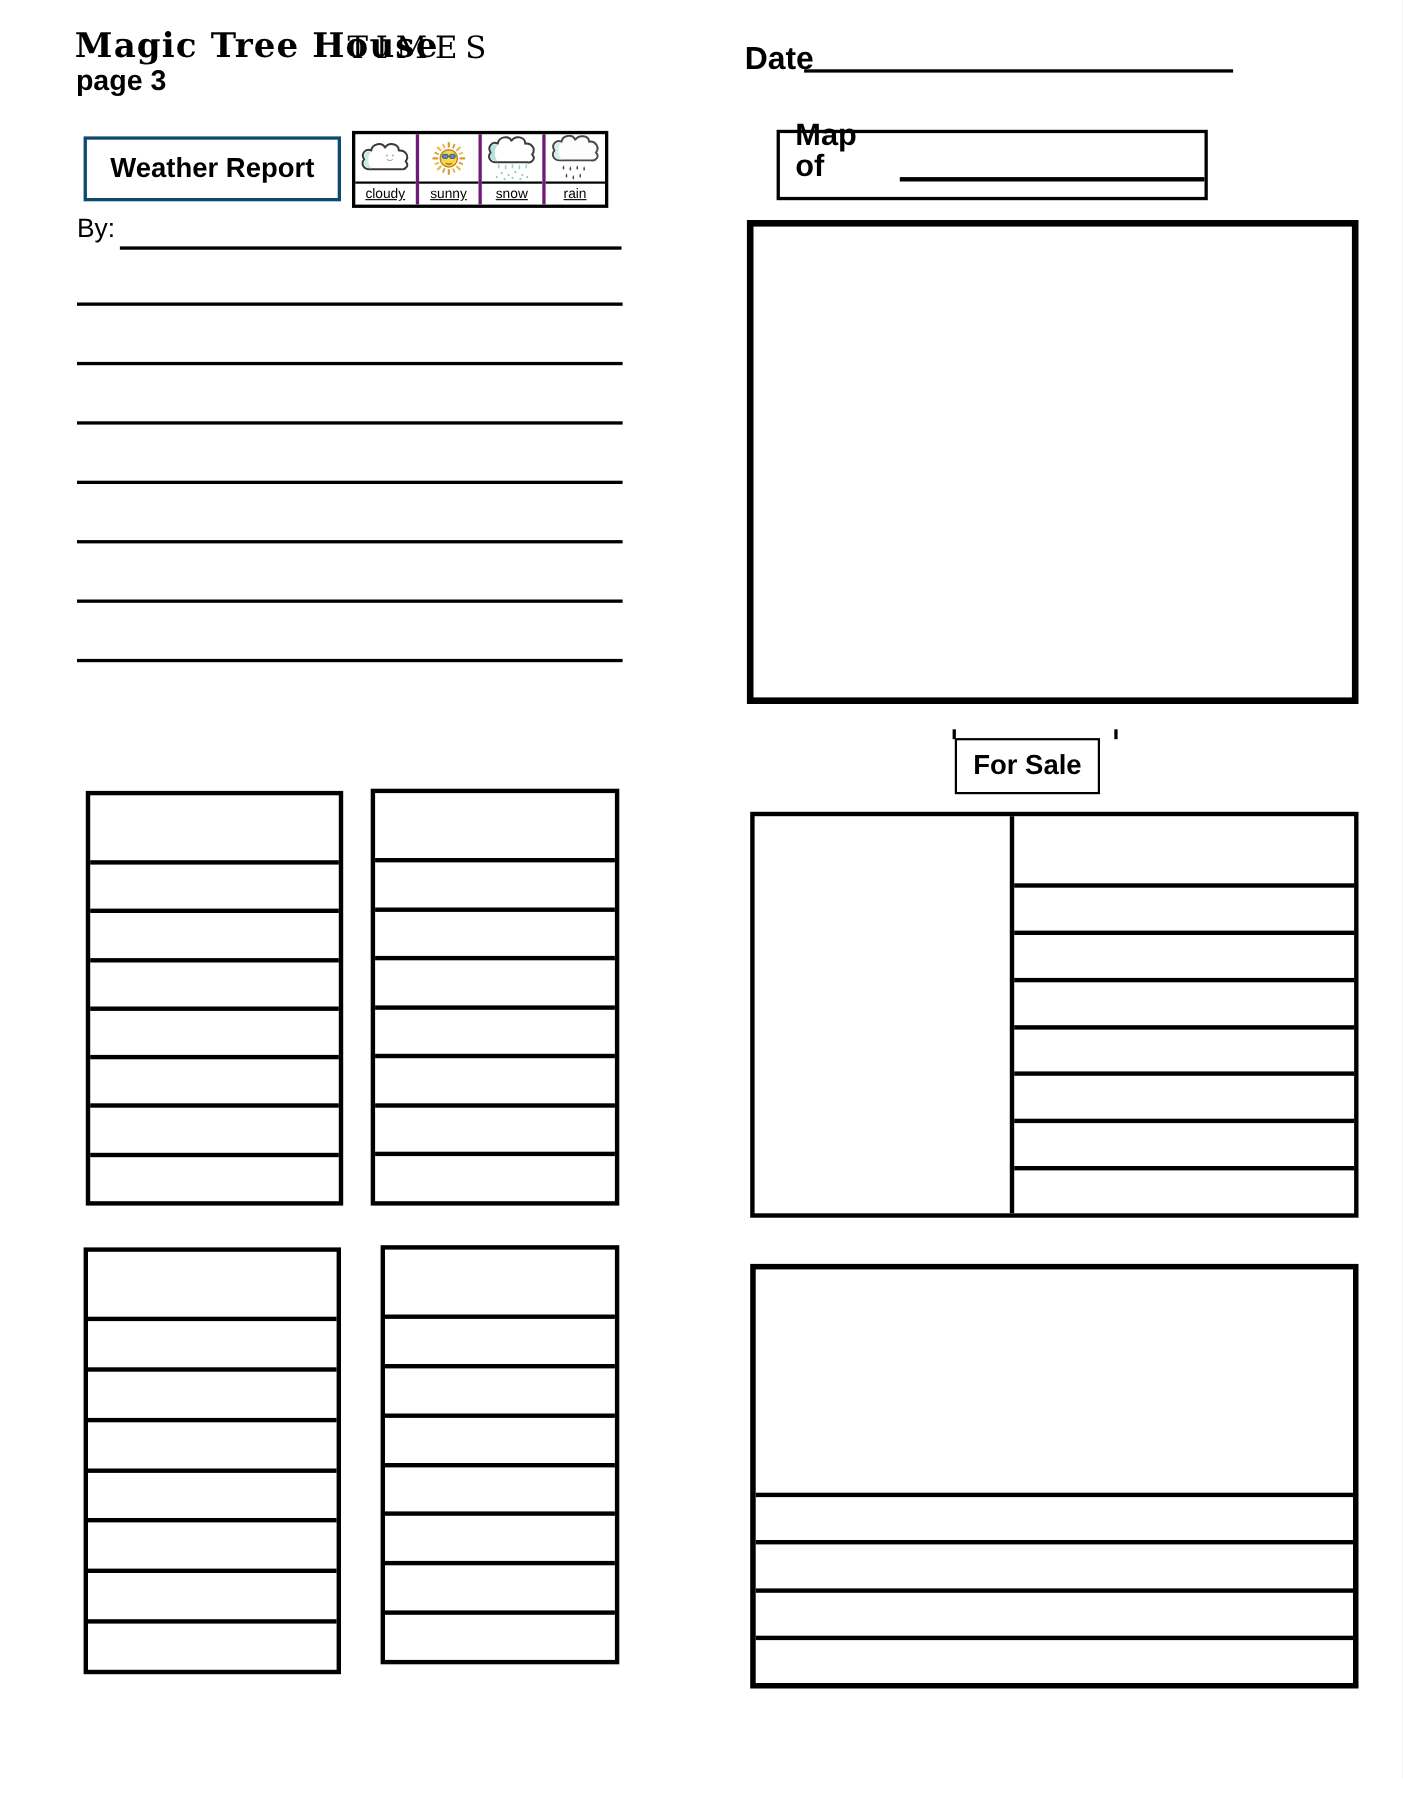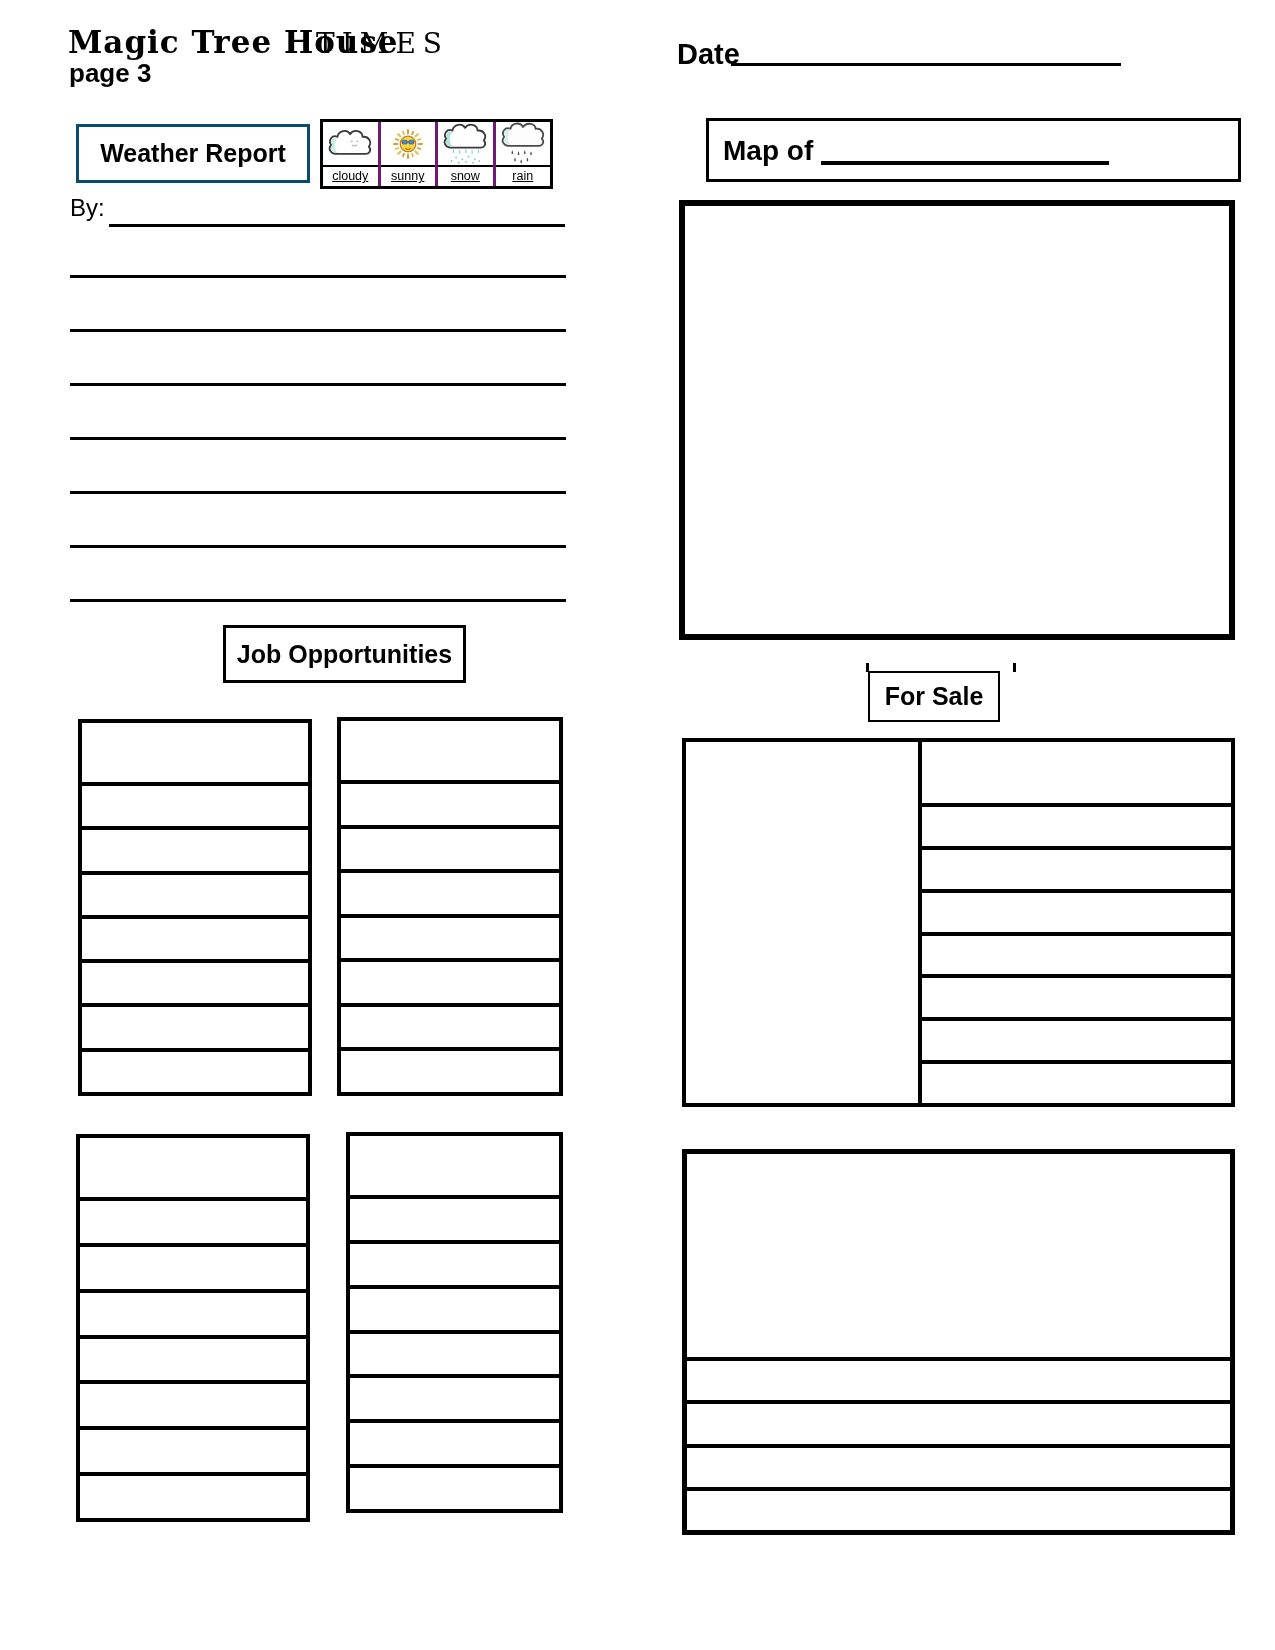--- a/index.html
+++ b/index.html
@@ -43,21 +43,21 @@
   .job-box{position:absolute;border:4px solid #000;box-sizing:border-box;
       display:flex;flex-direction:column;}
   .job-box .job-title-cell{height:59px;flex:none;}
   .job-box .job-row{flex:1;border-top:4px solid #000;}
   .job-box-a{left:78px;top:719px;width:234px;height:377px;}
   .job-box-b{left:337px;top:717px;width:226px;height:379px;}
   .job-box-c{left:76px;top:1134px;width:234px;height:388px;}
   .job-box-d{left:346px;top:1132px;width:217px;height:381px;}
 
   
-  .map-heading-box{position:absolute;left:706px;top:118px;width:535px;height:64px;
+  .map-heading-box{position:absolute;left:706px;top:118px;width:392px;height:64px;
       border:3px solid #000;box-sizing:border-box;display:flex;align-items:flex-end;padding:0 0 14px 14px;}
   .map-heading-box .map-word{font-weight:bold;font-size:28px;line-height:1;}
   .map-heading-box .map-blank{display:inline-block;width:288px;height:22px;
       border-bottom:4px solid #000;margin-left:8px;}
   .map-canvas{position:absolute;left:679px;top:200px;width:556px;height:440px;
       border:6px solid #000;box-sizing:border-box;background:#fff;}
 
   
   .forsale-heading-box{position:absolute;left:868px;top:671px;width:132px;height:51px;
       border:2px solid #000;box-sizing:border-box;display:flex;align-items:center;justify-content:center;}
@@ -199,23 +199,20 @@
   <div class="writing-lines">
       <div class="writing-line"></div>
       <div class="writing-line"></div>
       <div class="writing-line"></div>
       <div class="writing-line"></div>
       <div class="writing-line"></div>
       <div class="writing-line"></div>
       <div class="writing-line"></div>
     </div>
 
-  <div class="jobs-heading-box">
-    <span>Job Opportunities</span>
-  </div>
 
   <div class="job-box job-box-a">
     <div class="job-title-cell"></div>
   <div class="job-row"></div>
       <div class="job-row"></div>
       <div class="job-row"></div>
       <div class="job-row"></div>
       <div class="job-row"></div>
       <div class="job-row"></div>
       <div class="job-row"></div>

